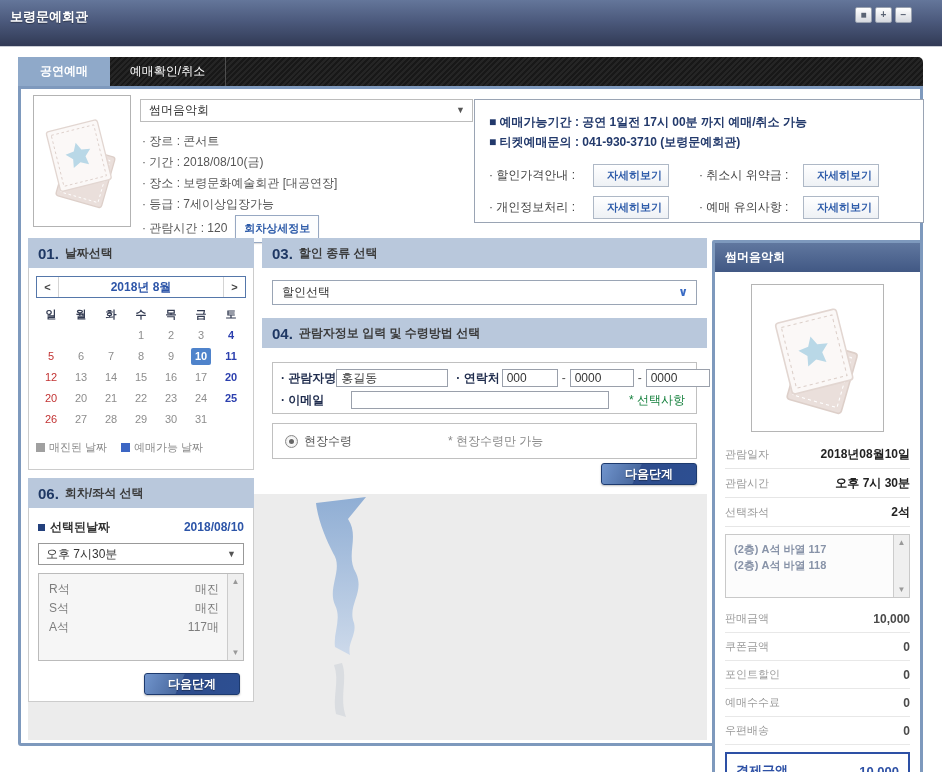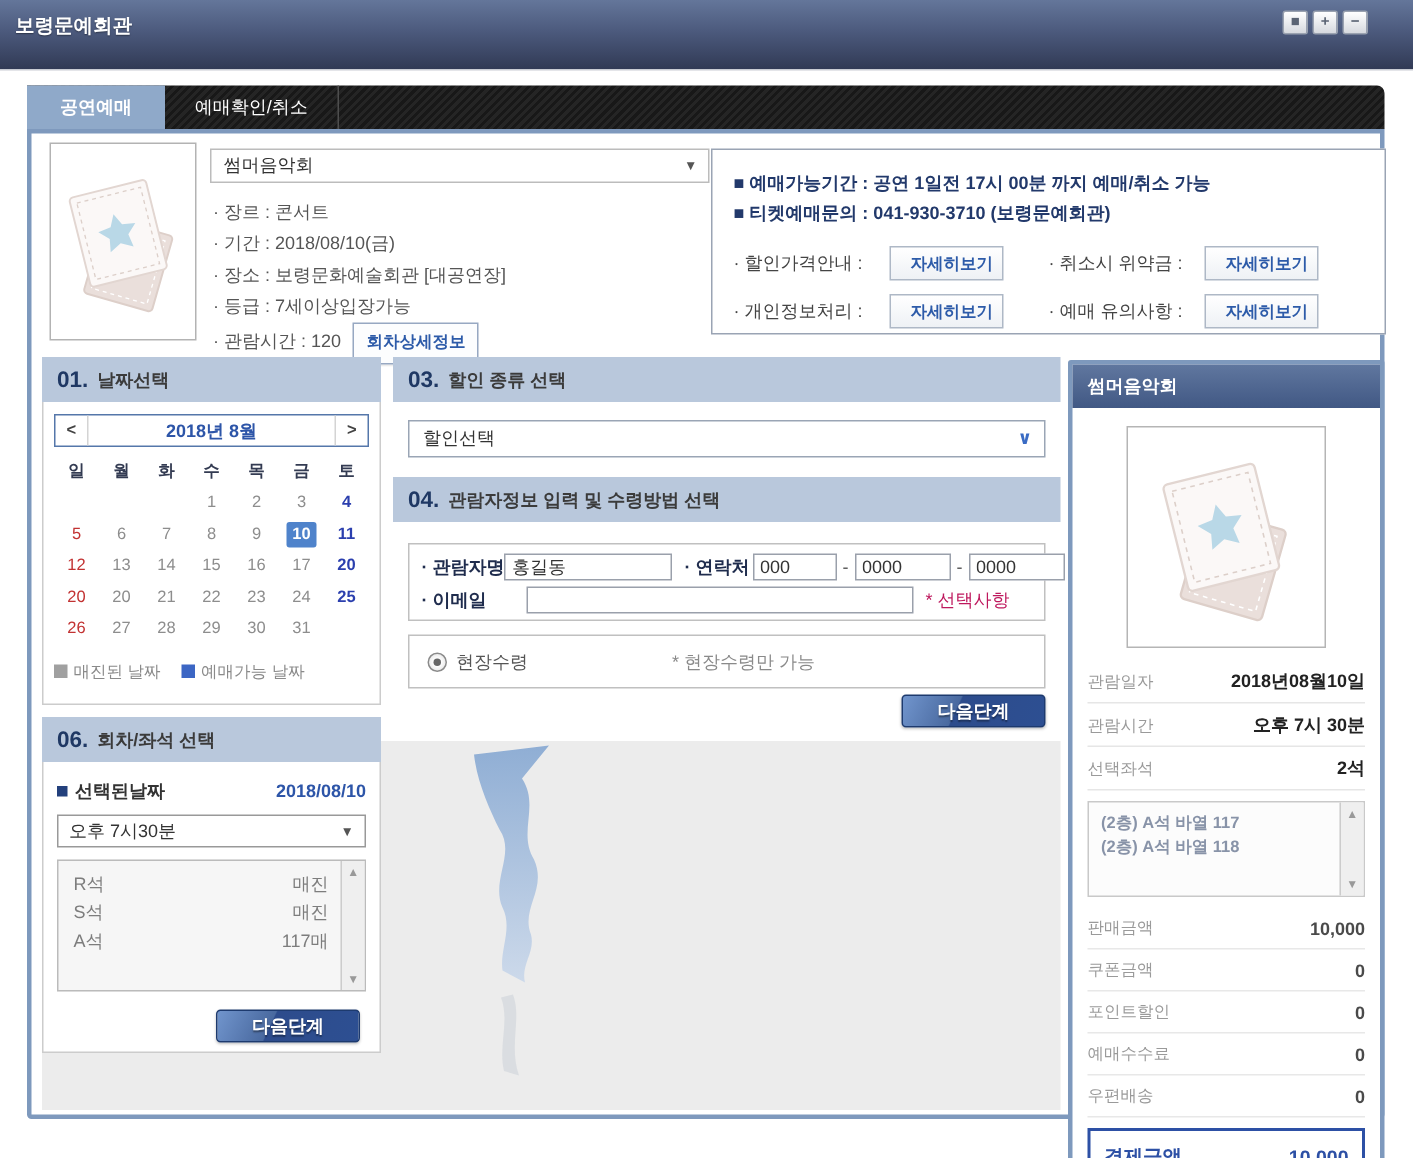--- a/index.html
+++ b/index.html
@@ -106,21 +106,21 @@
   .s4-head { left:241px; top:229px; width:445px; }
   .form-box { position:absolute; left:251px; top:273px; width:425px; height:52px; border:1px solid #c0c0c0; background:#fff; padding:4px 8px; }
   .f-row { display:flex; align-items:center; height:22px; }
   .f-label { font-size:12px; font-weight:bold; color:#1f2c4d; white-space:nowrap; }
   .f-label.w { width:70px; }
   input.fld { height:18px; border:1px solid #9aa0ab; font-size:12px; color:#333; padding:0 4px; font-family:Liberation Sans, sans-serif; }
   .fld-name { width:112px; }
   .fld-p1 { width:56px; } .fld-p2,.fld-p3 { width:64px; }
   .fld-email { width:258px; }
   .sep { font-size:12px; color:#555; margin:0 4px; }
-  .f-note { font-size:12px; color:#be185d; margin-left:8px; }
+  .f-note { font-size:12px; color:#15803d; margin-left:20px; }
   .radio-box { position:absolute; left:251px; top:334px; width:425px; height:36px; border:1px solid #c0c0c0; background:#fff; display:flex; align-items:center; padding:0 12px; }
   .radio { width:13px; height:13px; border:1px solid #8a8a8a; border-radius:50%; background:radial-gradient(#fff 30%,#ddd); position:relative; margin-right:6px; cursor:pointer; }
   .radio::after { content:""; position:absolute; left:3px; top:3px; width:5px; height:5px; border-radius:50%; background:#666; }
   .radio-label { font-size:12px; color:#555; }
   .radio-note { font-size:12px; color:#8a8a8a; margin-left:96px; }
   .s4-next { position:absolute; left:580px; top:374px; }
 
   
   .summary { position:absolute; left:691px; top:151px; width:211px; height:587px; border:3px solid #7e99bd; border-radius:2px; background:#fff; }
   .sum-head { height:29px; line-height:29px; padding-left:10px; color:#fff; font-size:12px; font-weight:bold;

